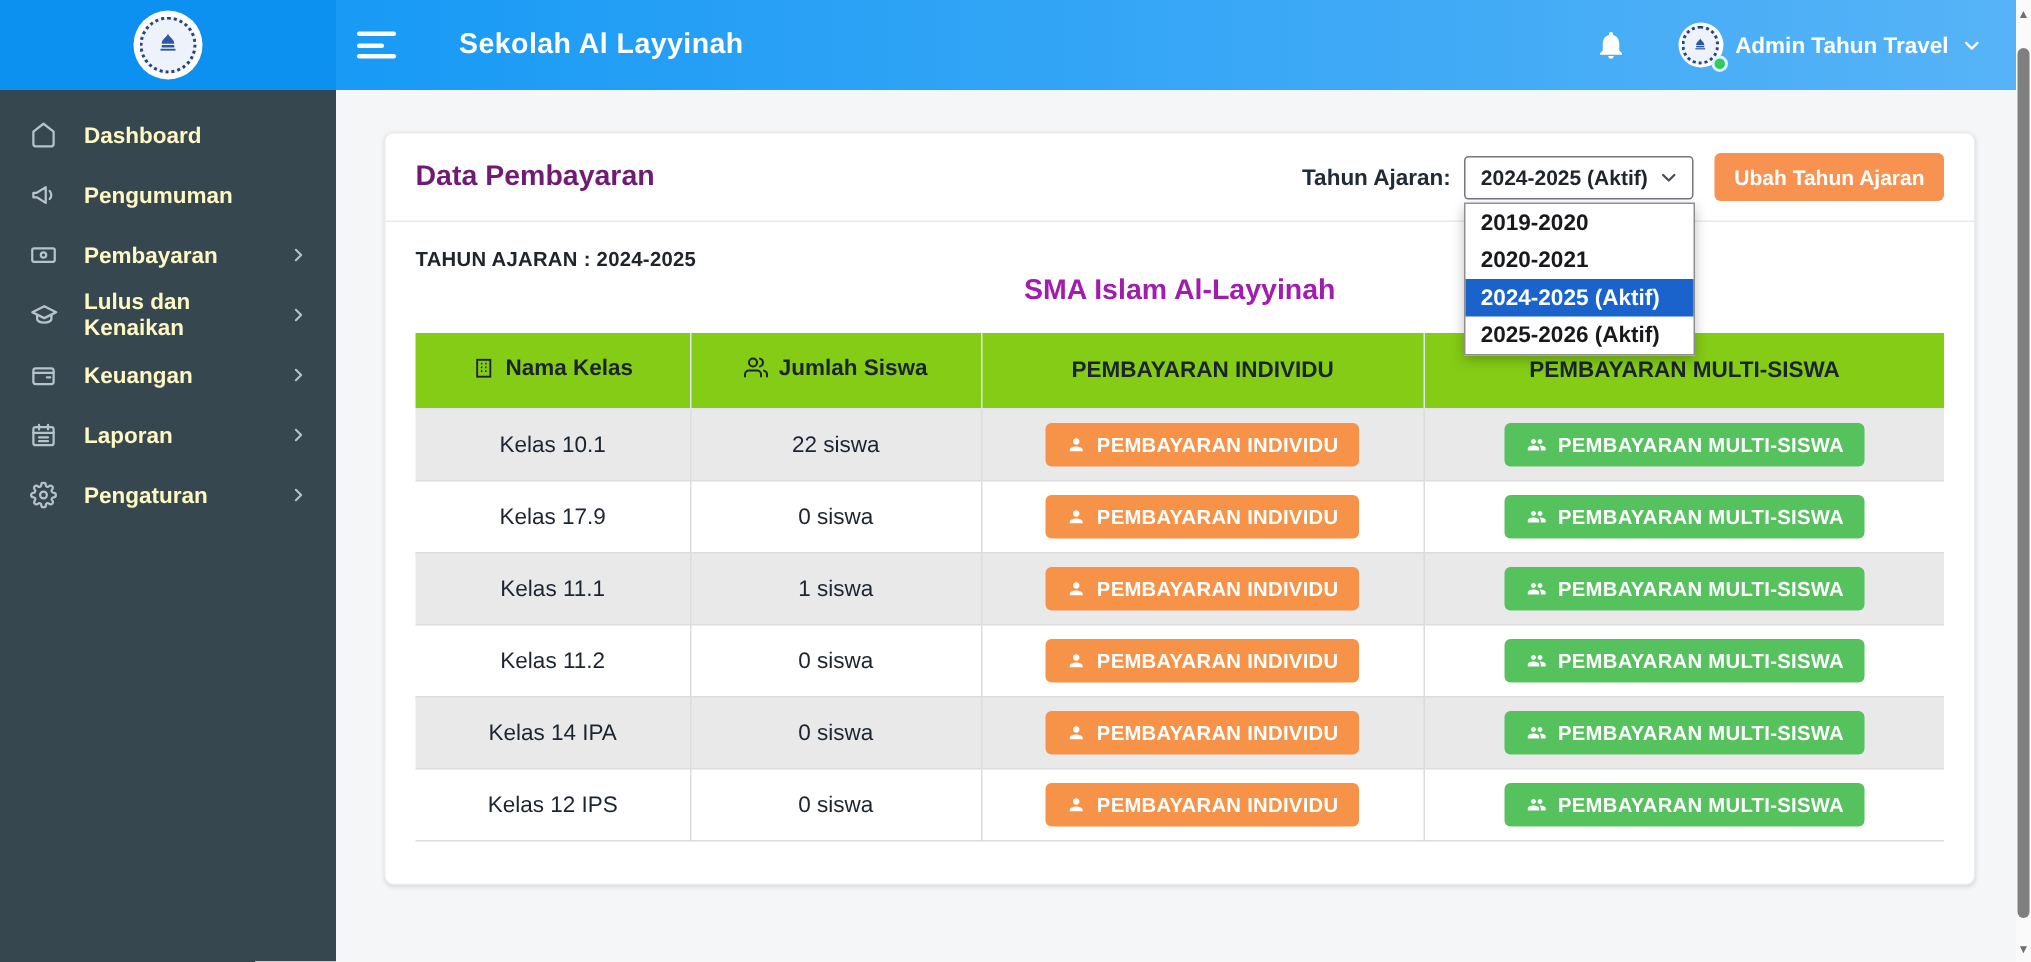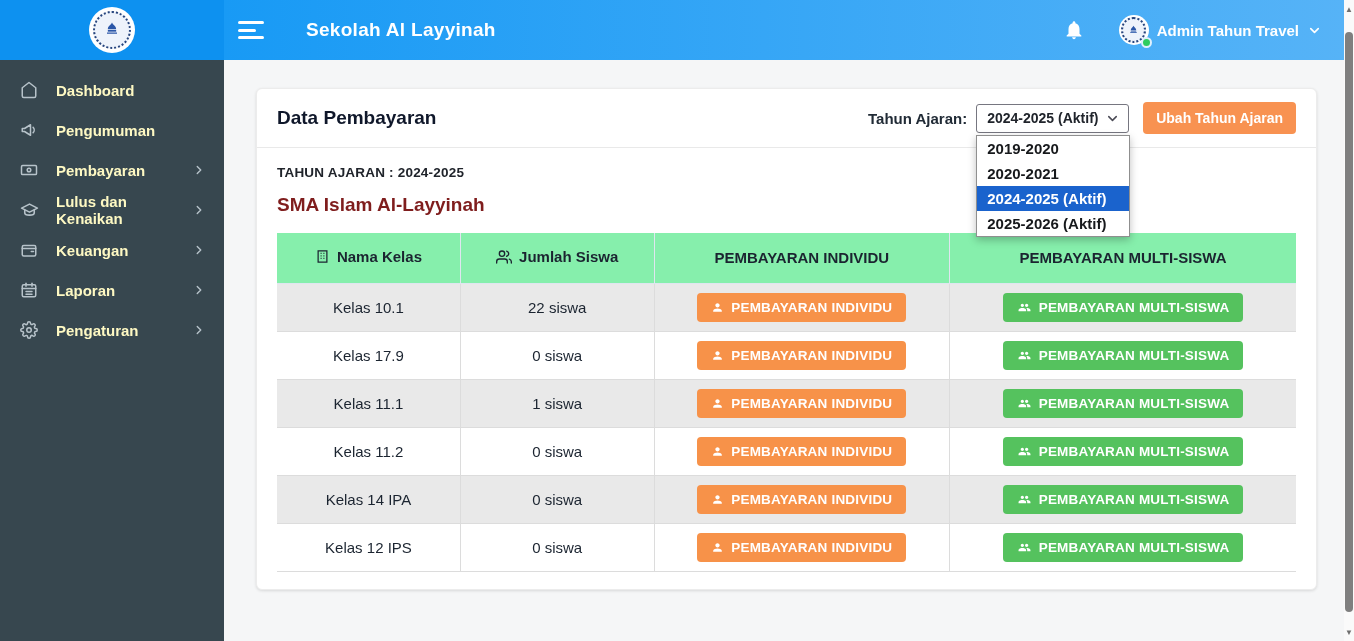--- a/index.html
+++ b/index.html
@@ -32,40 +32,40 @@
   .sidebar { position:absolute; top:60px; left:0; width:224px; bottom:0; background:#37474f; padding-top:10px; z-index:15; }
   .side-item { height:40px; display:flex; align-items:center; padding:0 18px 0 20px; color:#fef9c3; font-size:15px; font-weight:600; cursor:pointer; }
   .side-item .s-icon { width:19px; height:19px; margin-right:17px; display:flex; align-items:center; color:#b7c3ca; flex:0 0 19px; }
   .side-item .s-chev { margin-left:auto; display:flex; align-items:center; color:#b7c3ca; }
   svg { display:block; }
 
   
   .main { position:absolute; top:60px; left:224px; width:1120px; bottom:0; background:#f5f6f7; }
   .card { position:absolute; left:32px; top:28px; right:27px; height:502px; background:#fff; border:1px solid #ececec; border-radius:6px; box-shadow:0 1px 3px rgba(0,0,0,.12); }
   .card-header { display:flex; align-items:center; padding:13px 20px; border-bottom:1px solid #e9e9e9; }
-  .card-title { font-size:19px; font-weight:700; color:#0f172a; }
+  .card-title { font-size:19px; font-weight:700; color:#701a75; }
   .ch-spacer { flex:1; }
   .ta-label { font-size:15px; font-weight:700; color:#212b36; margin-right:9px; }
 
   .select-wrap { position:relative; }
   .select-box { width:153px; height:29px; background:#fff; border:1px solid #767680; border-radius:3px; display:flex; align-items:center; padding:0 8px 0 10px; font-size:14px; font-weight:600; color:#20242b; cursor:pointer; }
   .select-box .sel-val { flex:1; white-space:nowrap; }
   .dropdown-list { position:absolute; top:31px; left:0; width:154px; background:#fff; border:1px solid #8f8f8f; box-shadow:0 3px 8px rgba(0,0,0,.25); z-index:50; }
   .dd-option { height:25px; display:flex; align-items:center; padding:0 10px; font-size:15px; font-weight:600; color:#17191c; cursor:pointer; }
   .dd-option.selected { background:#1a63cd; color:#fff; }
 
   .btn-ubah { margin-left:14px; background:#f89251; color:#fff; border:none; border-radius:4px; font-family:inherit; font-size:14px; font-weight:700; padding:8px 13px; cursor:pointer; }
 
   .card-body { padding:17px 20px 0 20px; }
   .year-heading { font-size:13.5px; font-weight:800; color:#20242b; letter-spacing:.2px; }
-  .school-name { font-size:19px; font-weight:700; color:#7f1d1d; margin-top:14px; }
+  .school-name { font-size:19px; font-weight:700; color:#a21caf; margin-top:3px;text-align:center; }
 
   
   table.kelas-table { width:100%; border-collapse:collapse; margin-top:17px; }
-  .kelas-table th { background:#86efac; height:50px; font-size:15px; font-weight:800; color:#1b2430; text-align:center; border:1px solid #dfe6f0; border-top:none; }
+  .kelas-table th { background:#84cc16; height:50px; font-size:15px; font-weight:800; color:#1b2430; text-align:center; border:1px solid #dfe6f0; border-top:none; }
   .kelas-table th:first-child { border-left:none; } .kelas-table th:last-child { border-right:none; }
   .kelas-table th:nth-child(1){ width:18%; } .kelas-table th:nth-child(2){ width:19%; }
   .kelas-table th:nth-child(3){ width:29%; } .kelas-table th:nth-child(4){ width:34%; }
   .kelas-table td { height:48px; text-align:center; font-size:15px; font-weight:500; color:#1b2430; background:#fff; border:1px solid #dcdcdc; border-top:none; }
   .kelas-table td:first-child { border-left:none; } .kelas-table td:last-child { border-right:none; }
   tr.striped td { background:#e9e9e9; }
   .th-inner { display:inline-flex; align-items:center; gap:7px; }
 
   .btn-row { display:inline-flex; align-items:center; gap:7px; border:none; border-radius:4px; color:#fff; font-family:inherit; font-size:13.5px; font-weight:700; padding:7px 14px; cursor:pointer; letter-spacing:.2px; }
   .btn-individu { background:#f79249; }

